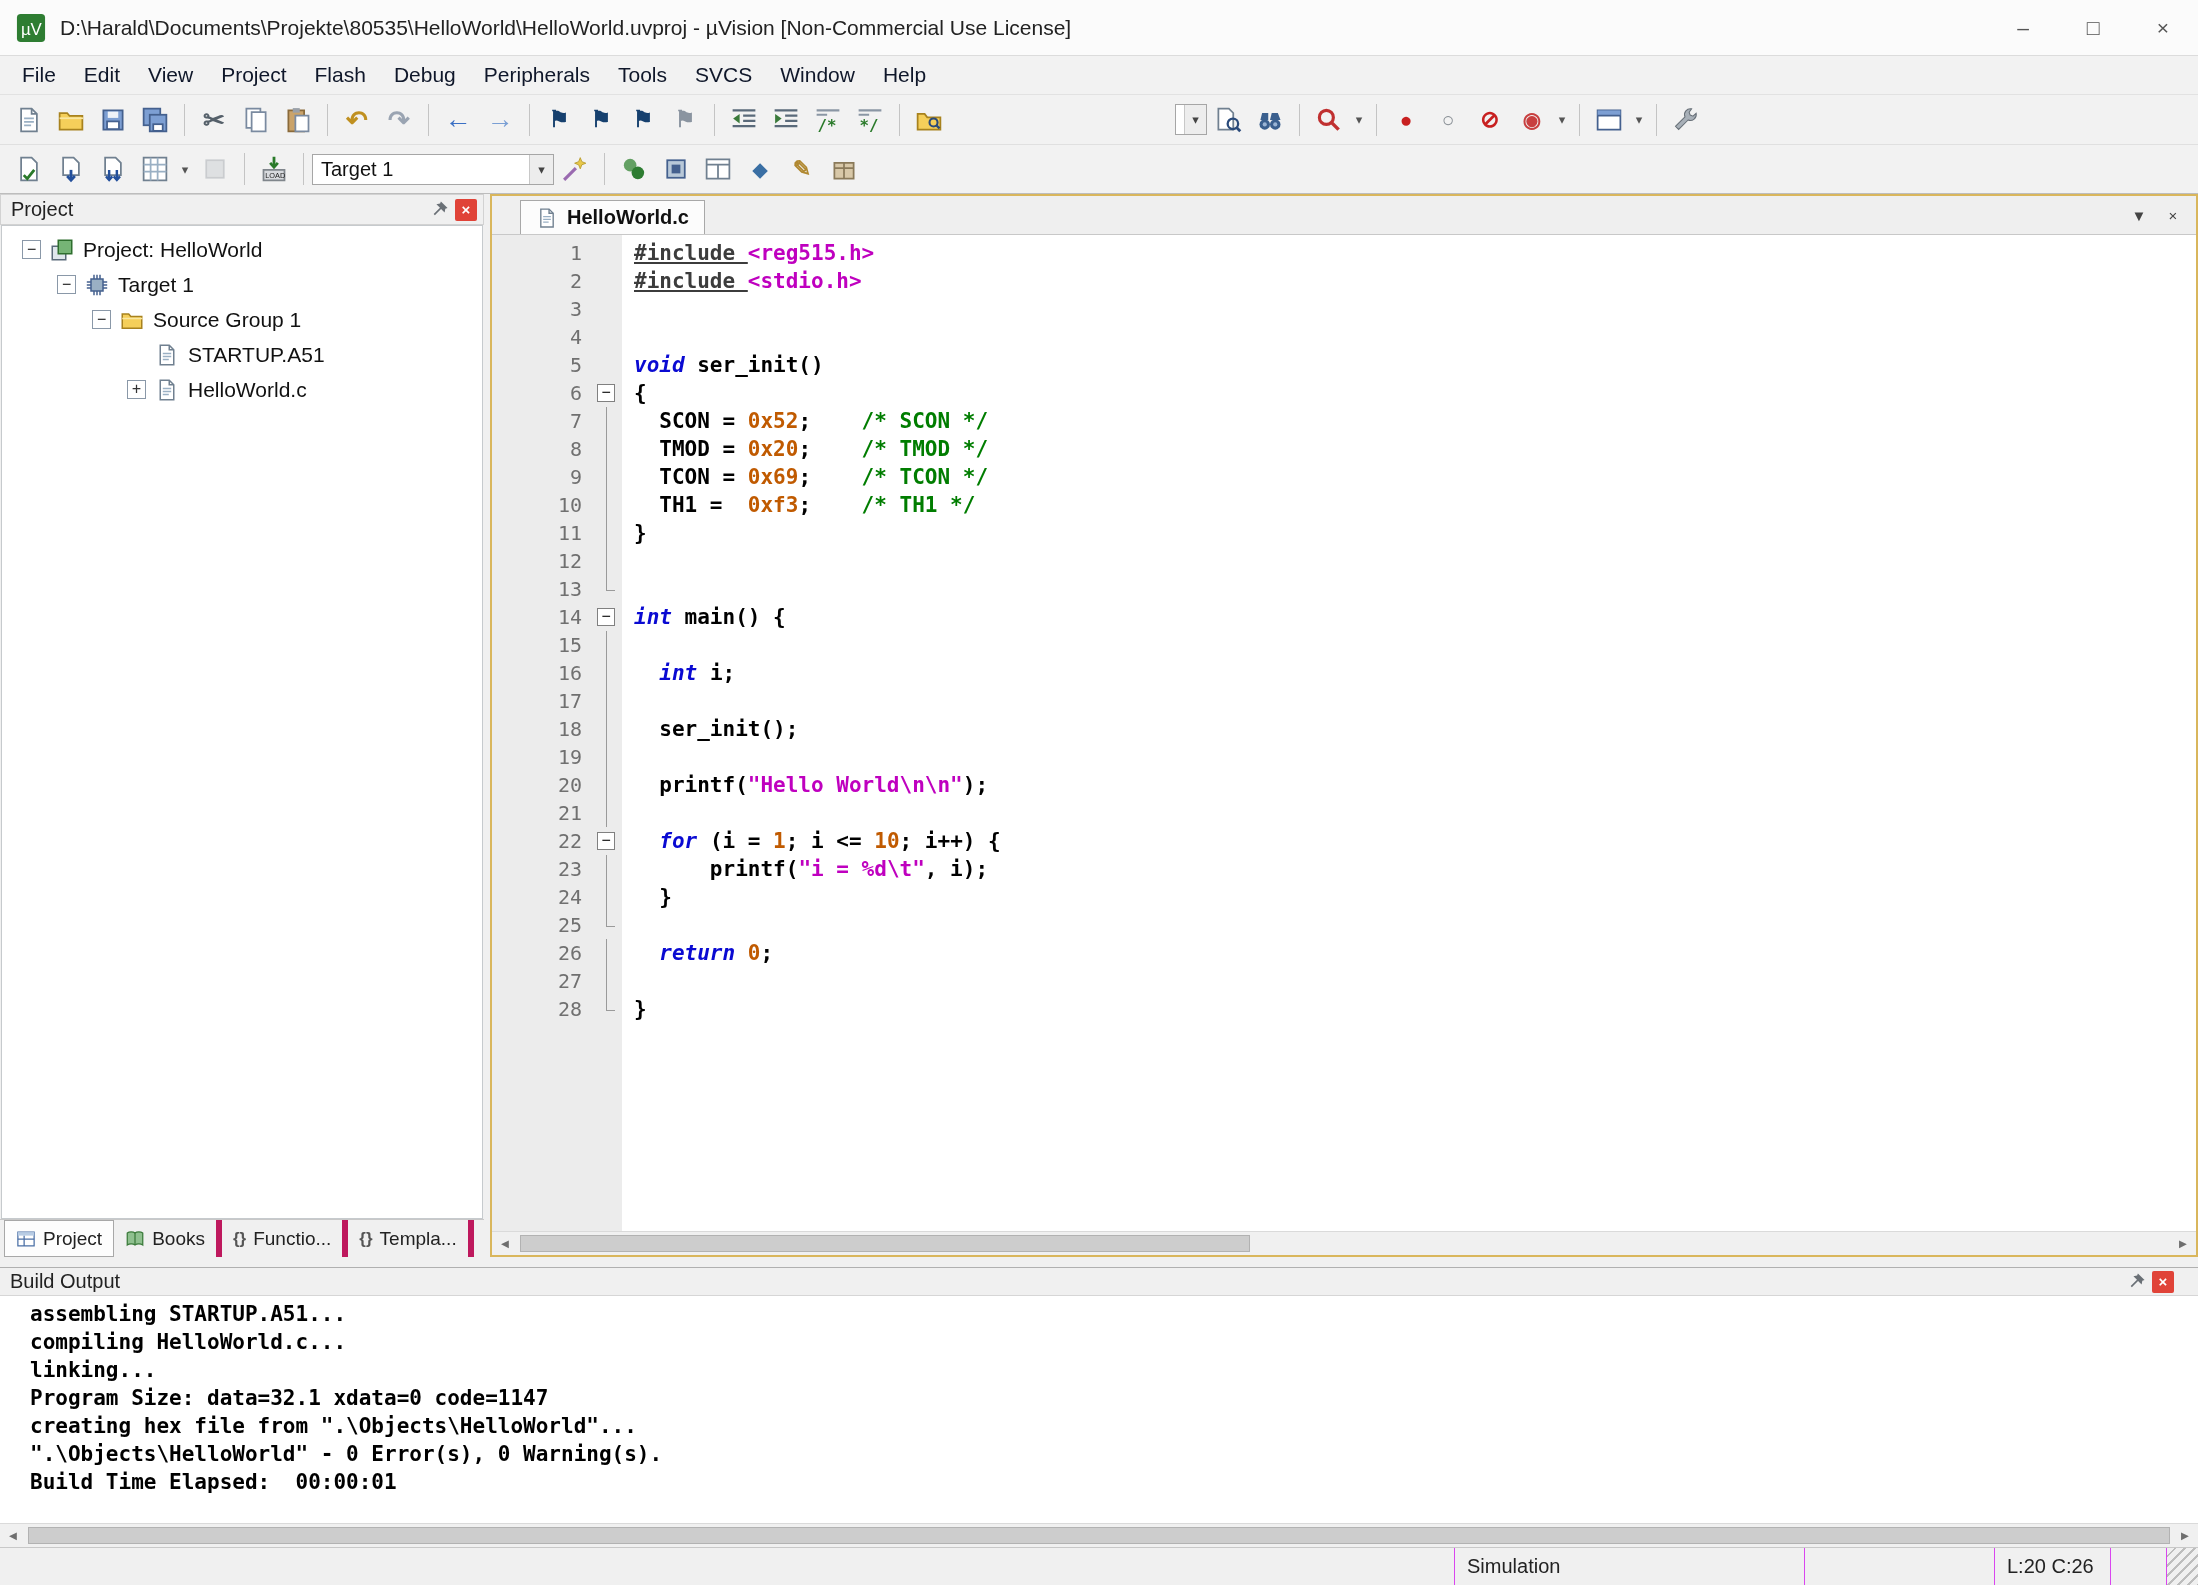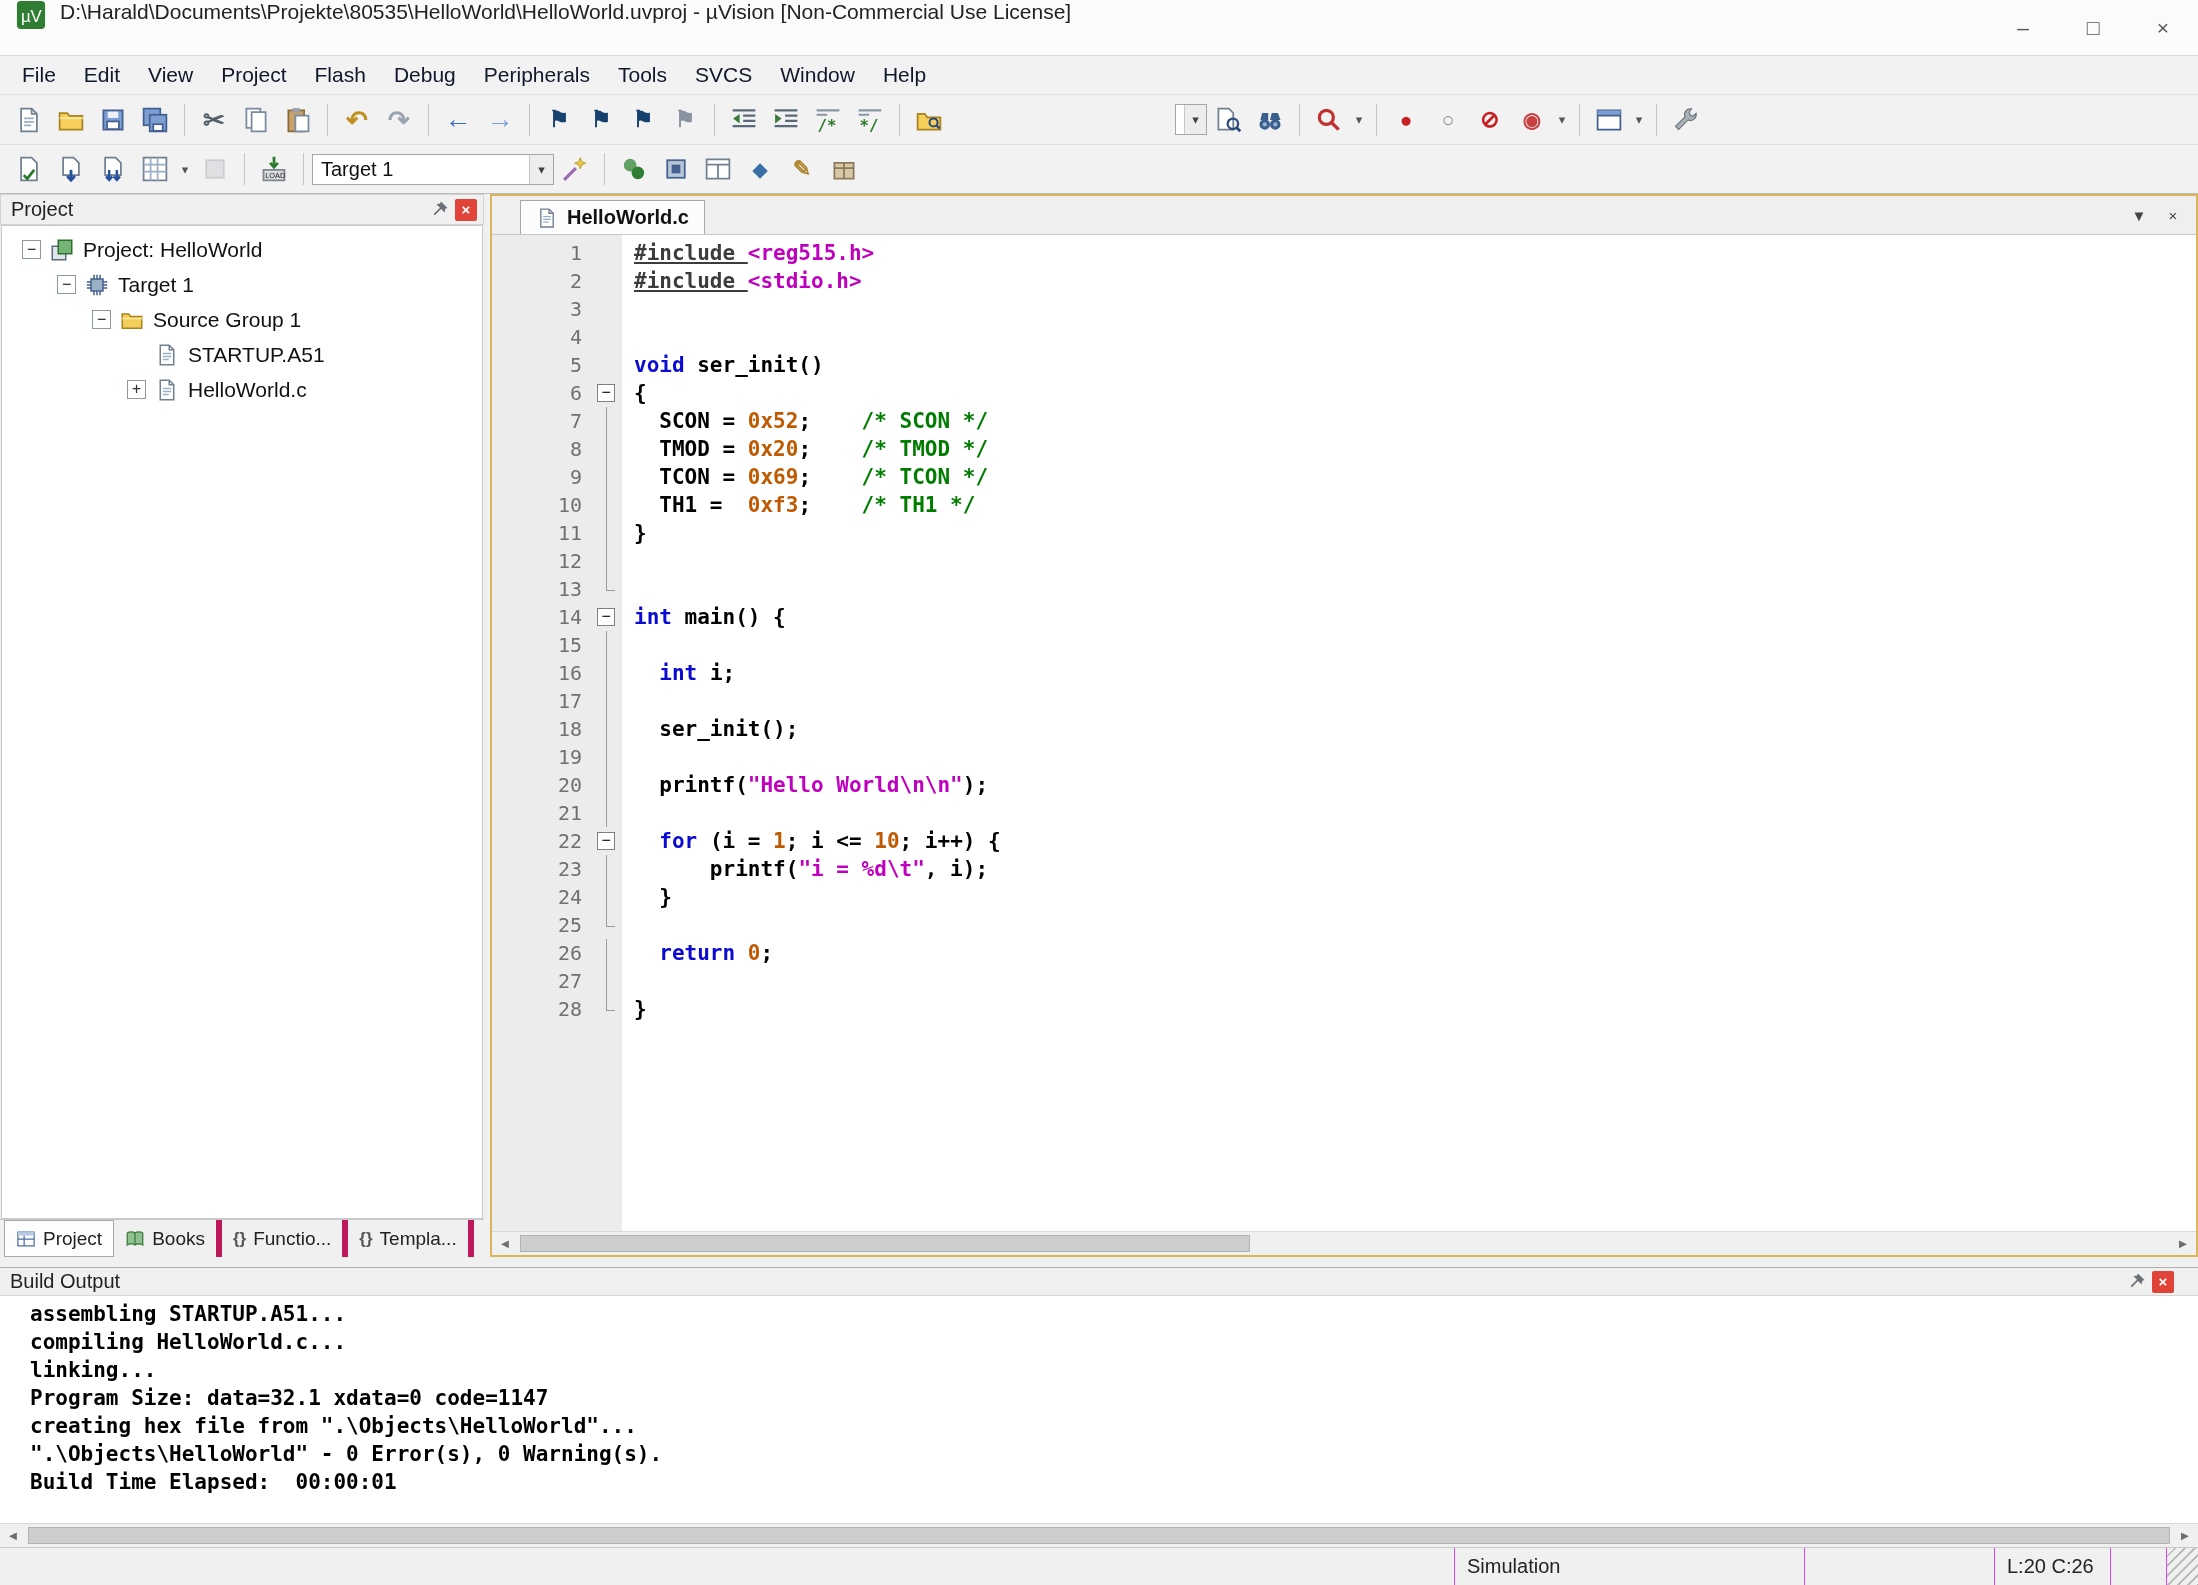--- a/index.html
+++ b/index.html
@@ -1,20 +1,20 @@
 <!DOCTYPE html>
 <html><head>
 <meta charset="utf-8">
 <style>
   * { margin:0; padding:0; box-sizing:border-box; }
   html,body { width:2198px; height:1585px; overflow:hidden; }
   body { font-family:"Liberation Sans",sans-serif; background:#f0f0f0; color:#111; }
 
   
-  .titlebar { height:56px; background:#fbfbfb; border-bottom:1px solid #dcdcdc; display:flex; align-items:flex-start; }
+  .titlebar { height:56px; background:#fbfbfb; border-bottom:1px solid #dcdcdc; display:flex; align-items:center; }
   .app-icon-slot { width:30px; height:30px; margin:0 14px 0 16px; flex:0 0 auto; }
   .title-text { font-size:21px; color:#222; white-space:nowrap; }
   .win-controls { margin-left:auto; display:flex; height:100%; }
   .win-btn { width:70px; height:100%; display:flex; align-items:center; justify-content:center; font-size:21px; color:#555; }
 
   
   .menubar { height:39px; background:#f2f2f2; display:flex; align-items:center; padding-left:8px; border-bottom:1px solid #e2e2e2; }
   .menu-item { padding:0 14px; height:100%; display:flex; align-items:center; font-size:21px; color:#0f172a; }
 
   
@@ -60,21 +60,21 @@
   .editor-body { flex:1; overflow:hidden; padding-top:4px;
                  background:linear-gradient(90deg,#ececec 0px,#ececec 130px,#ffffff 130px); }
   .code-row { display:flex; height:28px; }
   .ln { flex:0 0 100px; text-align:right; padding-right:10px; color:#707070; font:400 20px/28px "DejaVu Sans Mono",monospace; }
   .fold { flex:0 0 30px; position:relative; }
   .fv { position:absolute; left:14px; top:0; bottom:0; width:1px; background:#9a9a9a; }
   .fcorner { position:absolute; left:14px; top:0; height:16px; width:9px; border-left:1px solid #9a9a9a; border-bottom:1px solid #9a9a9a; }
   .fbox { position:absolute; left:5px; top:5px; width:18px; height:18px; border:1px solid #808080; background:#fff; color:#222; font:400 15px/15px "DejaVu Sans Mono",monospace; text-align:center; }
   .code { font:700 21px/28px "DejaVu Sans Mono",monospace; white-space:pre; padding-left:12px; color:#000; }
   .tk-pp  { color:#3c3c3c;text-decoration:underline; }
-  .tk-kw  { color:#0a0ad2; }
+  .tk-kw  { color:#0a0ad2;font-style:italic; }
   .tk-str { color:#bf00bf; }
   .tk-num { color:#c05a00; }
   .tk-com { color:#007d00; }
   .tk-pl  { color:#000; }
 
   .hscroll { height:24px; flex:0 0 auto; background:#f0f0f0; border-top:1px solid #dadada; display:flex; align-items:stretch; }
   .hs-btn { width:26px; display:flex; align-items:center; justify-content:center; font-size:13px; color:#6e6e6e; }
   .hs-track { flex:1; position:relative; }
   .hs-thumb { position:absolute; top:3px; bottom:3px; background:#cdcdcd; border:1px solid #b2b2b2; }
 

